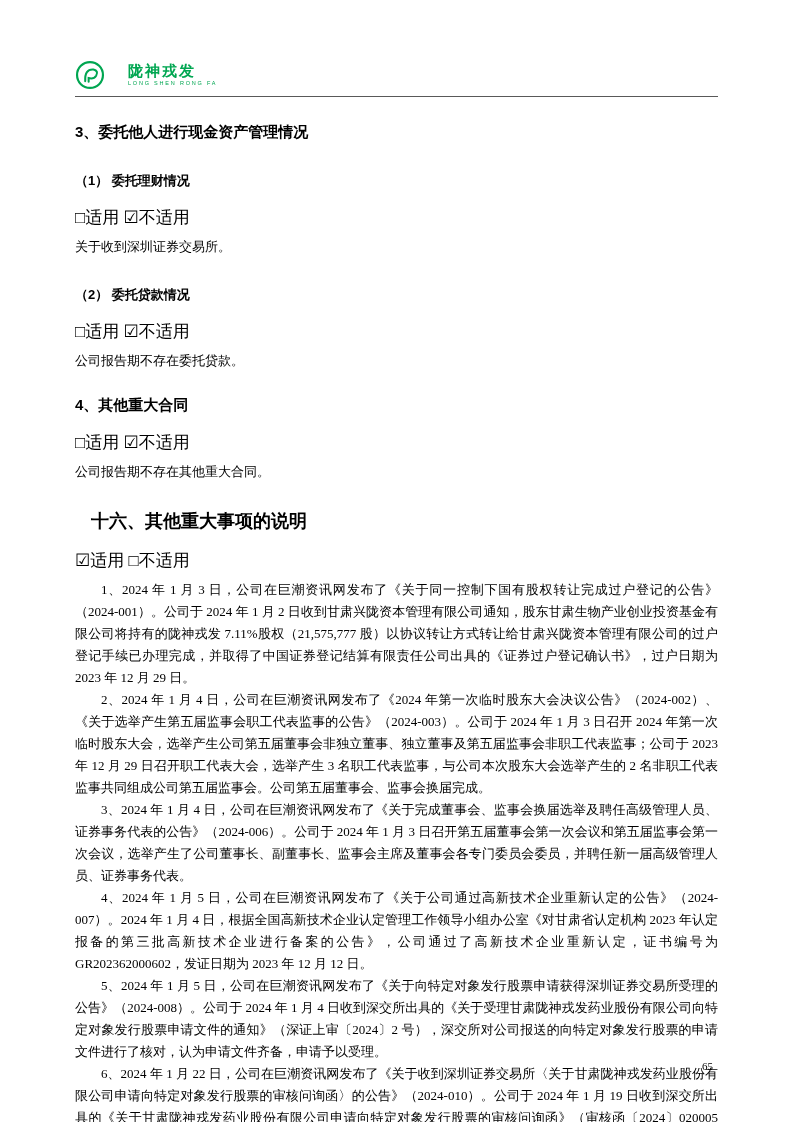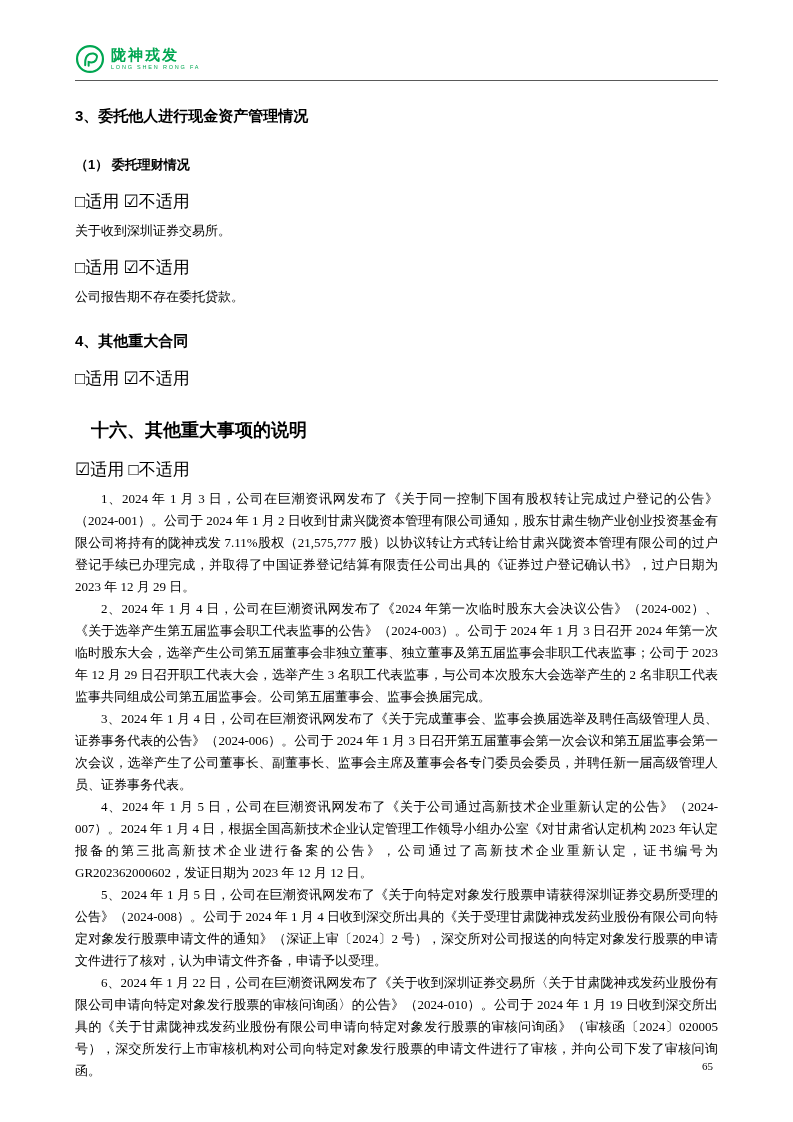--- a/index.html
+++ b/index.html
@@ -22,21 +22,22 @@
   .header {
     display: flex;
     justify-content: space-between;
     align-items: flex-end;
     border-bottom: 1px solid #595959;
     padding-bottom: 6px;
   }
   .logo {
     display: flex;
     align-items: center;
-    gap: 6px;
+    gap: 23px;
+    margin-top: 16px;
   }
   .logo-icon { display: block; }
   .logo-text { display: flex; flex-direction: column; }
   .logo-cn {
     font-family: "Liberation Sans", "DejaVu Sans", sans-serif;
     font-weight: bold;
     font-size: 15px;
     color: #00a651;
     letter-spacing: 2px;
     line-height: 1;
@@ -114,25 +115,27 @@
   </header>
 
   <main>
 
     <h3 class="sec-heading">3、委托他人进行现金资产管理情况</h3>
 
     <h4 class="sub-heading">（1） 委托理财情况</h4>
     <div class="check-line">□适用 ☑不适用</div>
     <div class="note-line">关于收到深圳证券交易所。</div>
 
+    <h4 class="sub-heading">（2） 委托贷款情况</h4>
     <div class="check-line">□适用 ☑不适用</div>
     <div class="note-line">公司报告期不存在委托贷款。</div>
 
     <h3 class="sec-heading">4、其他重大合同</h3>
     <div class="check-line">□适用 ☑不适用</div>
+    <div class="note-line">公司报告期不存在其他重大合同。</div>
 
     <h2 class="big-heading">十六、其他重大事项的说明</h2>
     <div class="check-line">☑适用 □不适用</div>
 
     <div class="events">
       <p>1、2024 年 1 月 3 日，公司在巨潮资讯网发布了《关于同一控制下国有股权转让完成过户登记的公告》（2024-001）。公司于 2024 年 1 月 2 日收到甘肃兴陇资本管理有限公司通知，股东甘肃生物产业创业投资基金有限公司将持有的陇神戎发 7.11%股权（21,575,777 股）以协议转让方式转让给甘肃兴陇资本管理有限公司的过户登记手续已办理完成，并取得了中国证券登记结算有限责任公司出具的《证券过户登记确认书》，过户日期为 2023 年 12 月 29 日。</p>
       <p>2、2024 年 1 月 4 日，公司在巨潮资讯网发布了《2024 年第一次临时股东大会决议公告》（2024-002）、《关于选举产生第五届监事会职工代表监事的公告》（2024-003）。公司于 2024 年 1 月 3 日召开 2024 年第一次临时股东大会，选举产生公司第五届董事会非独立董事、独立董事及第五届监事会非职工代表监事；公司于 2023 年 12 月 29 日召开职工代表大会，选举产生 3 名职工代表监事，与公司本次股东大会选举产生的 2 名非职工代表监事共同组成公司第五届监事会。公司第五届董事会、监事会换届完成。</p>
       <p>3、2024 年 1 月 4 日，公司在巨潮资讯网发布了《关于完成董事会、监事会换届选举及聘任高级管理人员、证券事务代表的公告》（2024-006）。公司于 2024 年 1 月 3 日召开第五届董事会第一次会议和第五届监事会第一次会议，选举产生了公司董事长、副董事长、监事会主席及董事会各专门委员会委员，并聘任新一届高级管理人员、证券事务代表。</p>
       <p>4、2024 年 1 月 5 日，公司在巨潮资讯网发布了《关于公司通过高新技术企业重新认定的公告》（2024-007）。2024 年 1 月 4 日，根据全国高新技术企业认定管理工作领导小组办公室《对甘肃省认定机构 2023 年认定报备的第三批高新技术企业进行备案的公告》，公司通过了高新技术企业重新认定，证书编号为 GR202362000602，发证日期为 2023 年 12 月 12 日。</p>
       <p>5、2024 年 1 月 5 日，公司在巨潮资讯网发布了《关于向特定对象发行股票申请获得深圳证券交易所受理的公告》（2024-008）。公司于 2024 年 1 月 4 日收到深交所出具的《关于受理甘肃陇神戎发药业股份有限公司向特定对象发行股票申请文件的通知》（深证上审〔2024〕2 号），深交所对公司报送的向特定对象发行股票的申请文件进行了核对，认为申请文件齐备，申请予以受理。</p>

